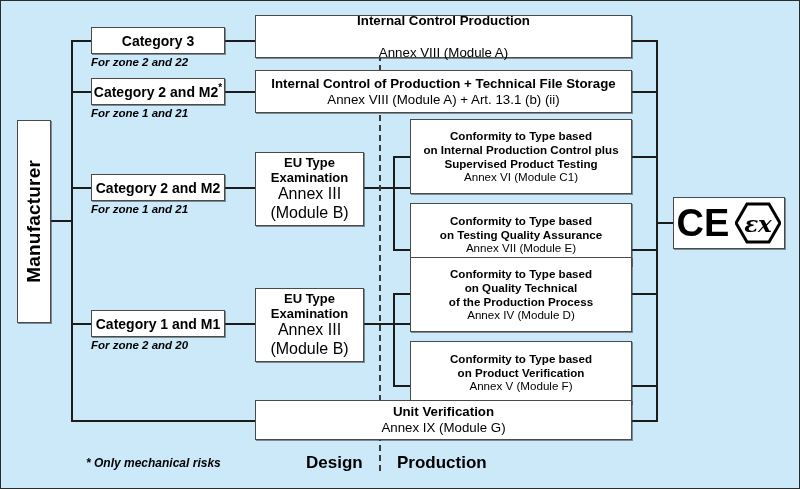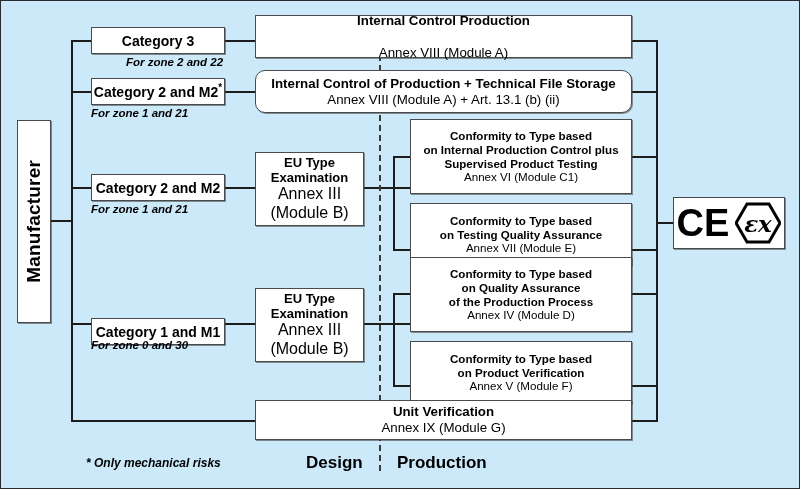--- a/index.html
+++ b/index.html
@@ -133,83 +133,83 @@
 
   <div class="box" id="manufacturer">
     <span class="vtext">Manufacturer</span>
   </div>
 
   <div class="box" style="left:90px;top:26px;width:134px;height:27px;">
     <span class="cat">
       <span>Category 3</span><span class="star"></span>
     </span>
   </div>
-  <div class="note" style="left:90px;top:55px;margin-left:35px;">For zone 2 and 22</div>
+  <div class="note" style="left:90px;top:55px;">For zone 2 and 22</div>
 
   <div class="box" style="left:90px;top:77px;width:134px;height:27px;">
     <span class="cat">
       <span>Category 2 and  M2</span><span class="star">*</span>
     </span>
   </div>
   <div class="note" style="left:90px;top:106px;">For zone 1 and 21</div>
 
   <div class="box" style="left:90px;top:173px;width:134px;height:27px;">
     <span class="cat">
       <span>Category 2 and  M2</span><span class="star"></span>
     </span>
   </div>
   <div class="note" style="left:90px;top:202px;">For zone 1 and 21</div>
 
-  <div class="box" style="left:90px;top:309px;width:134px;height:27px;margin-top:8px;">
+  <div class="box" style="left:90px;top:309px;width:134px;height:27px;">
     <span class="cat">
       <span>Category 1 and  M1</span><span class="star"></span>
     </span>
   </div>
-  <div class="note" style="left:90px;top:338px;">For zone 0 and 30</div>
+  <div class="note" style="left:90px;top:338px;">For zone 2 and 20</div>
 
   <div class="box eu" style="left:254px;top:151px;width:109px;height:74px;">
     <span class="b1">EU Type</span>
     <span class="b1">Examination</span>
     <span class="b2">Annex  III</span>
     <span class="b2">(Module B)</span>
   </div>
 
   <div class="box eu" style="left:254px;top:287px;width:109px;height:74px;">
     <span class="b1">EU Type</span>
     <span class="b1">Examination</span>
     <span class="b2">Annex  III</span>
     <span class="b2">(Module B)</span>
   </div>
 
   <div class="box top" style="left:254px;top:14px;width:377px;height:43px;gap:16px;">
     <span class="b1">Internal Control Production</span>
     <span class="b2">Annex VIII (Module A)</span>
   </div>
 
-  <div class="box top" style="left:254px;top:69px;width:377px;height:43px;border-radius:10px;">
+  <div class="box top" style="left:254px;top:69px;width:377px;height:43px;">
     <span class="b1">Internal Control of Production + Technical File Storage</span>
     <span class="b2">Annex VIII (Module A) + Art. 13.1 (b) (ii)</span>
   </div>
 
   <div class="box conf" style="left:409px;top:118px;width:222px;height:75px;">
     <span class="b1">Conformity to Type based</span>
     <span class="b1">on Internal Production Control plus</span>
     <span class="b1">Supervised Product Testing</span>
     <span class="b2">Annex  VI (Module C1)</span>
   </div>
 
   <div class="box conf" style="left:409px;top:202px;width:222px;height:63px;">
     <span class="b1">Conformity to Type based</span>
     <span class="b1">on Testing Quality Assurance</span>
     <span class="b2">Annex  VII (Module E)</span>
   </div>
 
   <div class="box conf" style="left:409px;top:256px;width:222px;height:75px;">
     <span class="b1">Conformity to Type based</span>
-    <span class="b1">on Quality Assurance</span>
+    <span class="b1">on Quality Technical</span>
     <span class="b1">of the Production Process</span>
     <span class="b2">Annex  IV (Module D)</span>
   </div>
 
   <div class="box conf" style="left:409px;top:340px;width:222px;height:63px;">
     <span class="b1">Conformity to Type based</span>
     <span class="b1">on Product Verification</span>
     <span class="b2">Annex  V (Module F)</span>
   </div>
 

